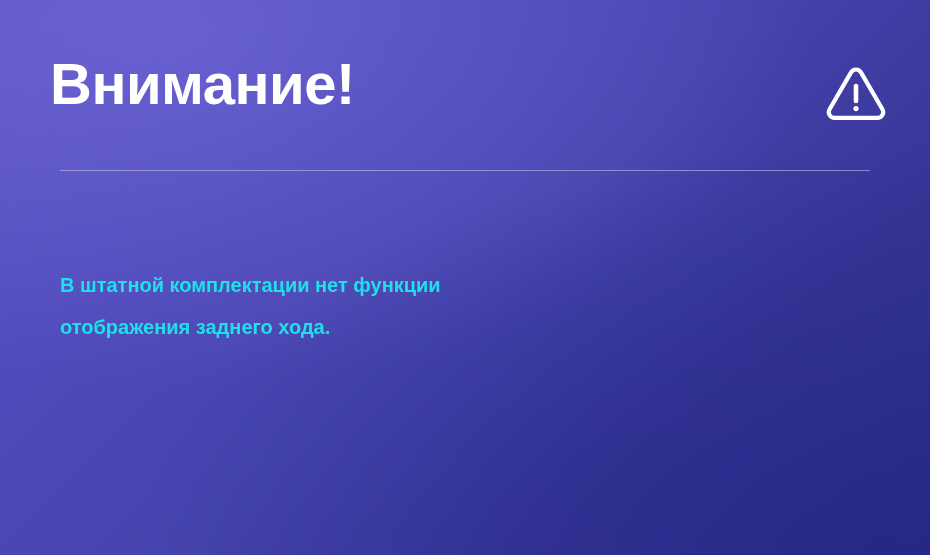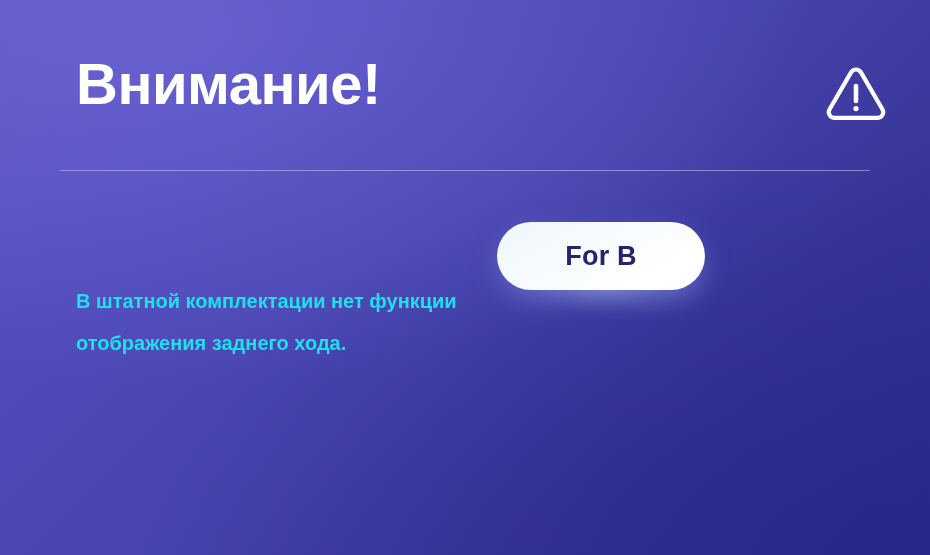--- a/index.html
+++ b/index.html
@@ -35,21 +35,21 @@
   .layer {
     position: relative;
     z-index: 3;
     width: 100%;
     height: 100%;
   }
 
   
   .title {
     position: absolute;
-    left: 76px;
+    left: 50px;
     top: 48px;
     margin: 0;
     font-size: 58px;
     line-height: 72px;
     font-weight: 700;
     letter-spacing: -0.5px;
     color: #ffffff;
     white-space: nowrap;
   }
 
@@ -118,21 +118,21 @@
     font-size: 27px;
     font-weight: 700;
     letter-spacing: 0.2px;
     box-shadow: 0 10px 26px rgba(140,150,235,0.38);
     cursor: pointer;
   }
   .pill-a { width: 212px; }
   .pill-b { width: 208px; }
 
   .desc {
-    margin: 16px;
+    margin: 0;
     padding-top: 42px;
     font-size: 20px;
     line-height: 42px;
     font-weight: 700;
     color: #21dfe8;
     width: 385px;
   }
 </style>
 </head>
 <body>
@@ -152,21 +152,17 @@
 
     <div class="divider"></div>
 
     <div class="columns">
 
       <div class="col col-a">
         <p class="desc">В штатной комплектации нет функции отображения заднего хода.</p>
       </div>
 
       <div class="col col-b">
-        <div class="pill-wrap">
-          <div class="pill-glow glow-b"></div>
-          <button class="pill pill-b">For B</button>
-        </div>
       </div>
 
     </div>
   </div>
 </div>
 
 </body></html>

